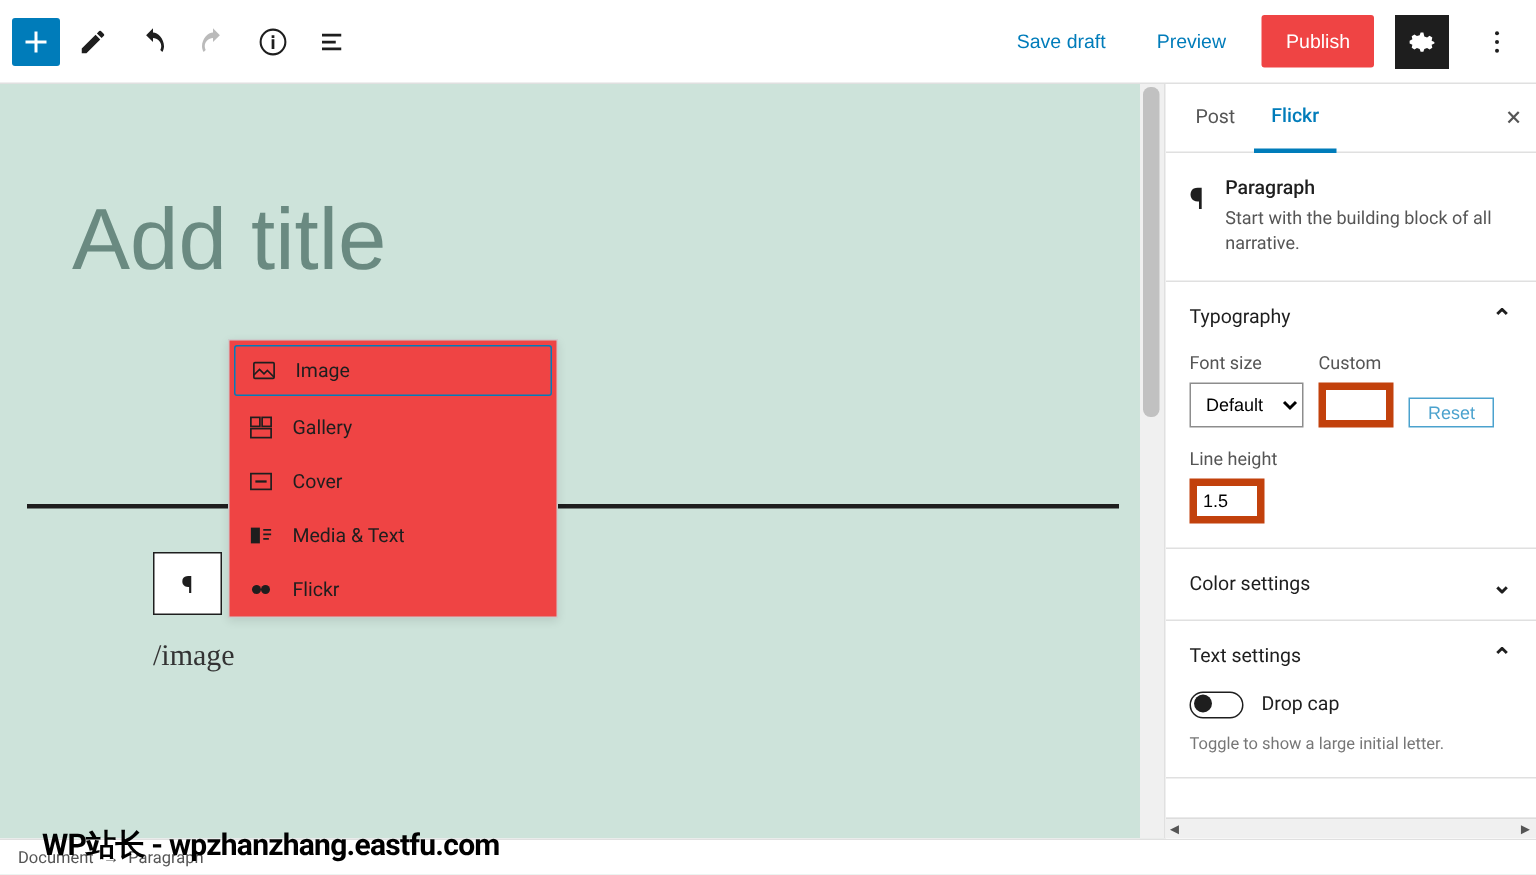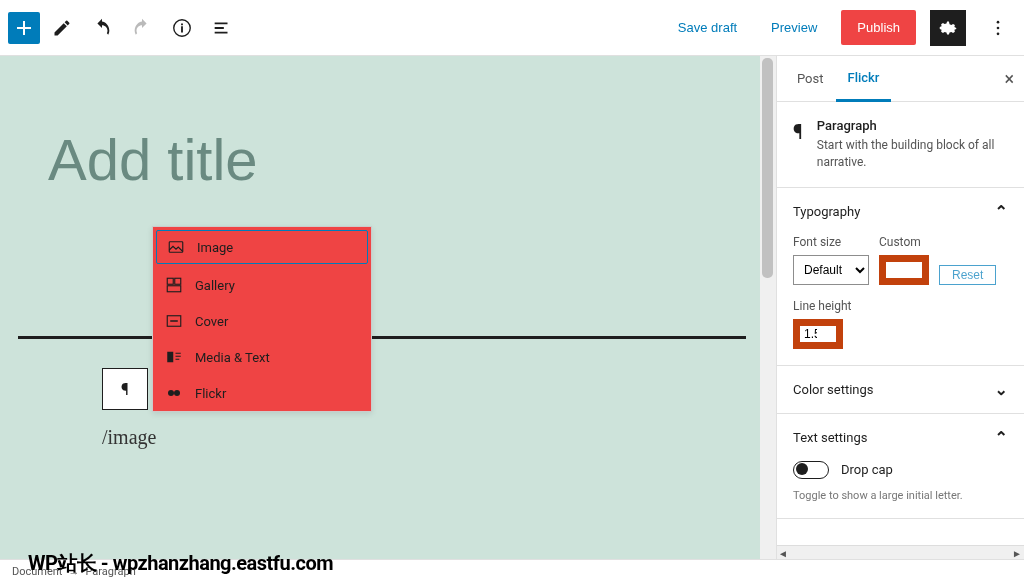--- a/index.html
+++ b/index.html
@@ -36,21 +36,21 @@
 .sb-block-ic { font-size: 20px; padding-top: 2px; }
 .sb-block-title { font-size: 13px; font-weight: 500; margin-bottom: 4px; }
 .sb-block-desc { font-size: 12px; color: #555; line-height: 1.4; }
 .sb-panel { border-bottom: 1px solid #e0e0e0; }
 .sb-panel-head { display: flex; justify-content: space-between; align-items: center; padding: 14px 16px; cursor: pointer; font-size: 13px; }
 .sb-panel-body { padding: 0 16px 16px; }
 .sb-row { display: flex; gap: 10px; align-items: flex-end; }
 .sb-field { display: flex; flex-direction: column; gap: 6px; }
 .sb-label { font-size: 12px; color: #555; }
 .sb-select { width: 76px; height: 30px; border: 1px solid #8d8d8d; padding: 0 6px; font-size: 12px; background: #fff; }
-.sb-num { width: 50px; height: 30px; border: 7px solid #c2410c; padding: 0 4px; font-size: 12px; }
+.sb-num { width: 50px; height: 30px; border: 5px solid #c2410c; padding: 0 4px; font-size: 12px; }
 .sb-reset { height: 20px; padding: 0 12px; border: 1px solid #007cba; background: #fff; color: #007cba; font-size: 12px; cursor: pointer; opacity: 0.7; }
 .sb-lh-label { font-size: 12px; color: #555; margin-bottom: 6px; }
 .toggle-row { display: flex; align-items: center; gap: 12px; padding-bottom: 10px; }
 .toggle { width: 36px; height: 18px; border-radius: 10px; border: 1.5px solid #1e1e1e; position: relative; cursor: pointer; background: #fff; }
 .toggle::after { content: ''; position: absolute; width: 12px; height: 12px; background: #1e1e1e; border-radius: 50%; left: 2px; top: 1.5px; }
 .toggle-label { font-size: 13px; }
 .toggle-desc { font-size: 11px; color: #777; }
 .bottom-bar { position: absolute; bottom: 0; left: 0; right: 0; height: 24px; background: #fff; border-top: 1px solid #e0e0e0; display: flex; align-items: center; padding: 0 12px; font-size: 11px; color: #555; gap: 6px; }
 .bottom-scroll { position: absolute; bottom: 0; right: 0; width: 248px; height: 14px; background: #f0f0f0; border-top: 1px solid #ddd; }
 .bottom-scroll-l { position: absolute; left: 0; width: 14px; height: 14px; display:flex; align-items:center; justify-content:center; color:#555; font-size:10px; }

